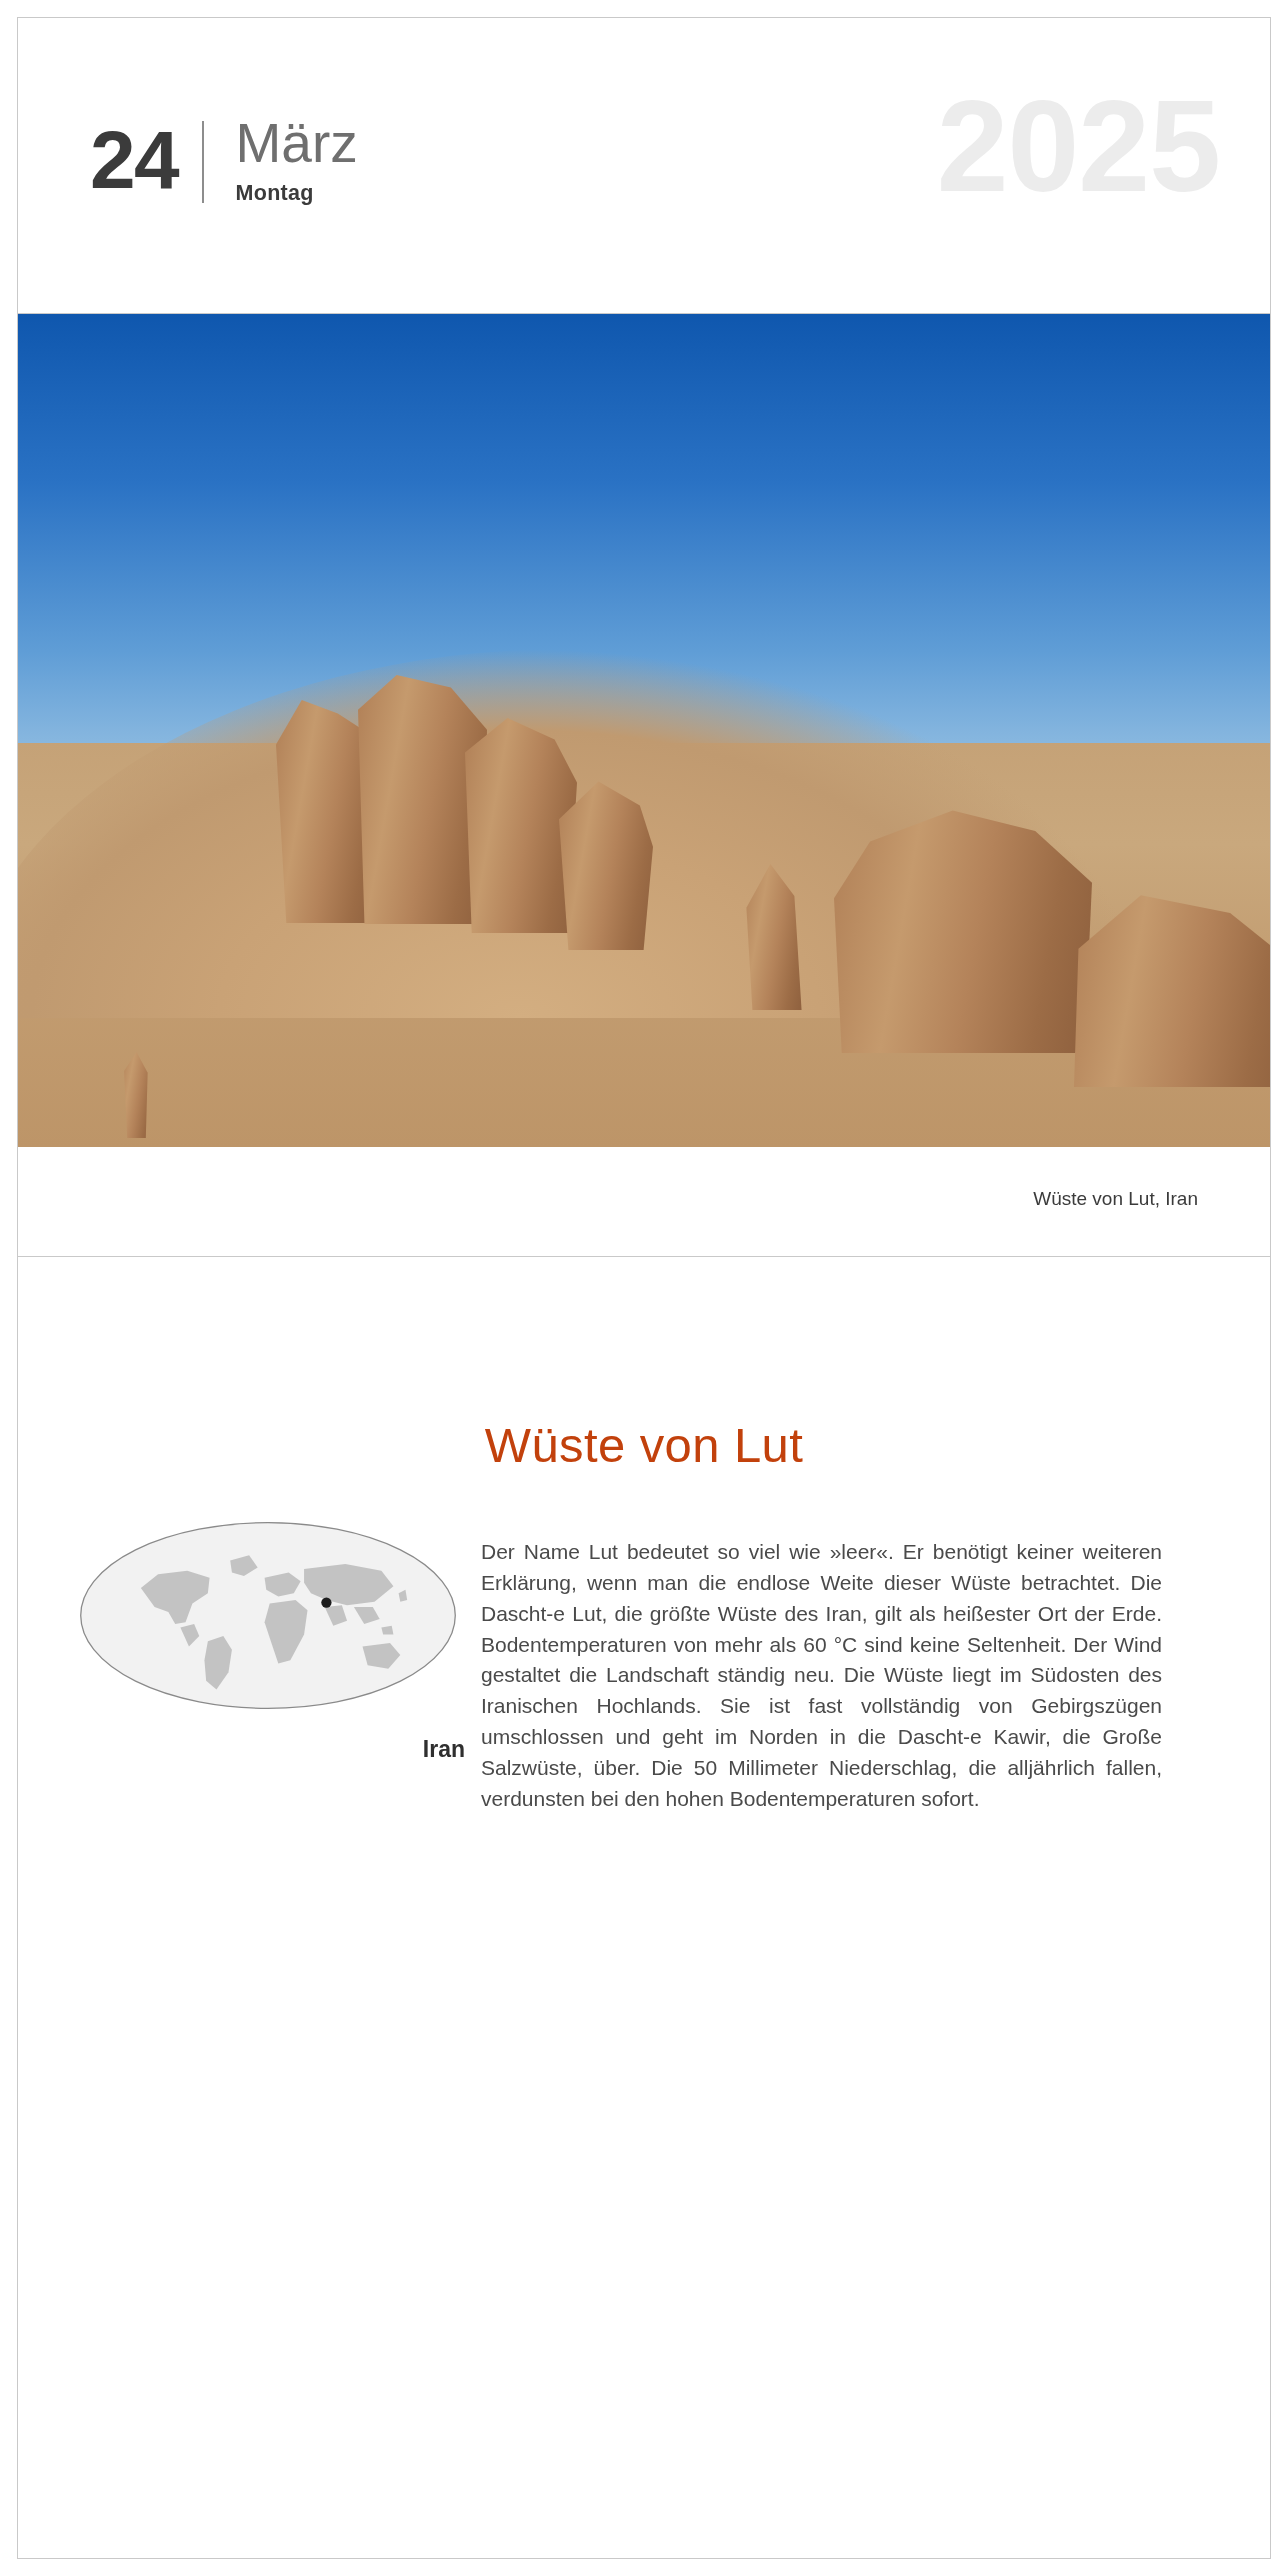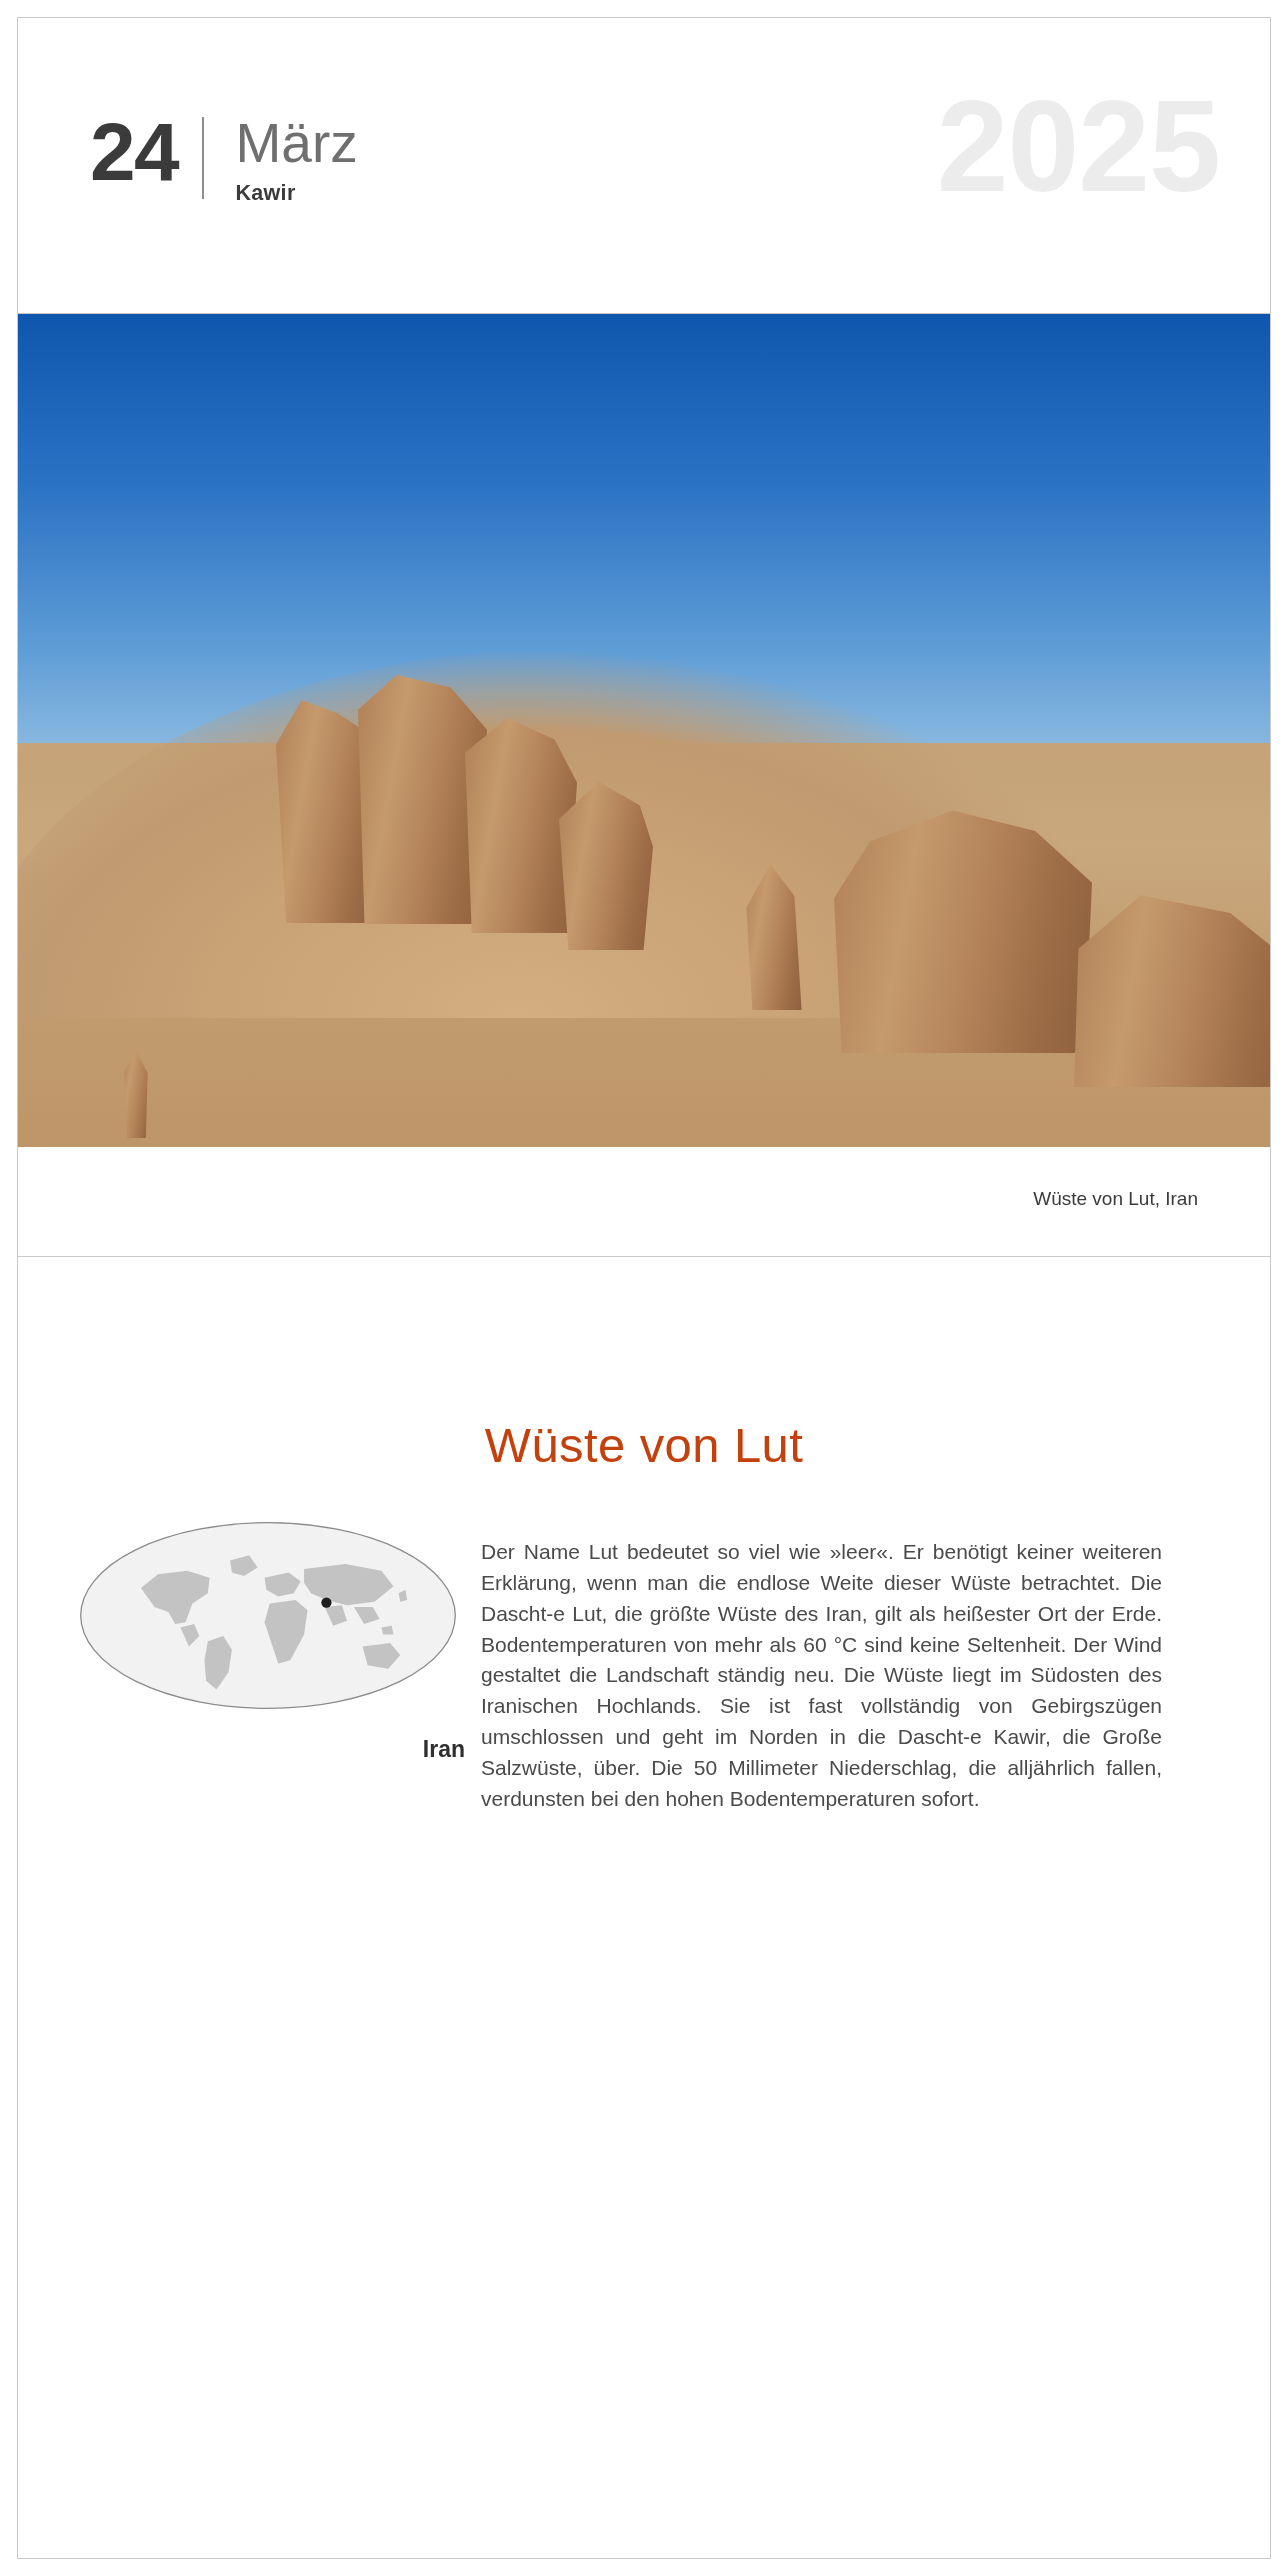--- a/index.html
+++ b/index.html
@@ -38,21 +38,21 @@
     position: relative;
     height: 296px;
     border-bottom: 0.9px solid #c9c9c9;
     box-sizing: border-box;
   }
   .date-block {
     position: absolute;
     left: 72px;
     top: 96px;
     display: flex;
-    align-items: flex-start;
+    align-items: center;
   }
   .day-number {
     font-size: 82px;
     font-weight: bold;
     color: #3b3b3b;
     line-height: 0.92;
     letter-spacing: -1.7px;
   }
   .date-divider {
     width: 1.7px;
@@ -221,21 +221,21 @@
 
 <div class="page">
   <div class="sheet">
 
     <div class="header">
       <div class="date-block">
         <div class="day-number">24</div>
         <div class="date-divider"></div>
         <div class="month-wrap">
           <div class="month-name">März</div>
-          <div class="weekday">Kawir</div>
+          <div class="weekday">Montag</div>
         </div>
       </div>
       <div class="year">2025</div>
     </div>
 
     <div class="photo-area">
       <div class="photo">
         <div class="sky"></div>
         <div class="floor"></div>
         <div class="mound"></div>

